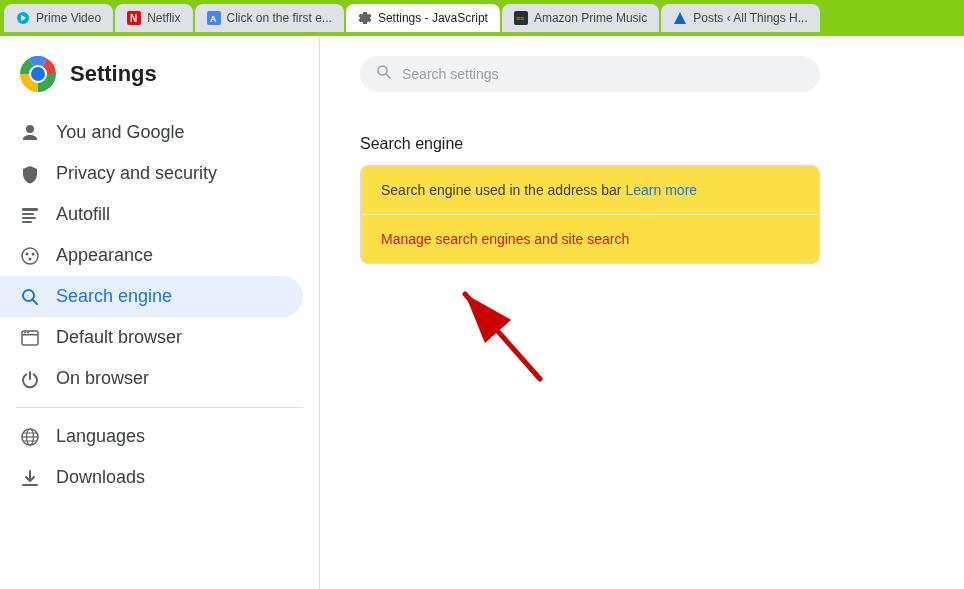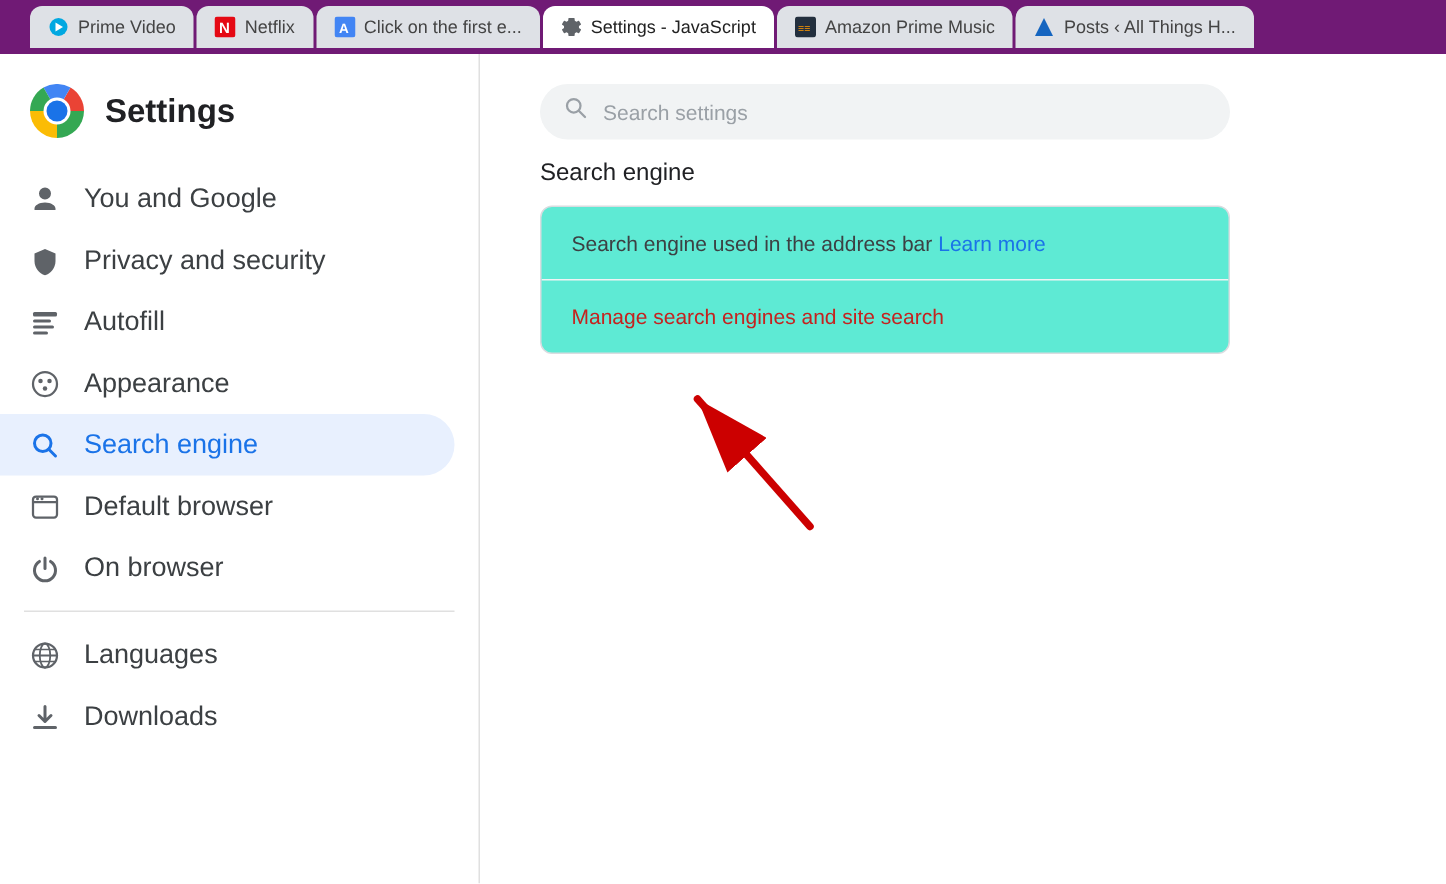--- a/index.html
+++ b/index.html
@@ -2,23 +2,23 @@
 <html><head>
   <meta charset="utf-8">
   <style>
     * { margin: 0; padding: 0; box-sizing: border-box; }
     body { font-family: 'Segoe UI', Arial, sans-serif; background: #fff; width: 964px; height: 589px; overflow: hidden; }
 
     
     .tab-bar {
       display: flex;
       align-items: center;
-      background: #701a75;
+      background: #84cc16;
       height: 36px;
-      padding: 0 20px;
+      padding: 0 4px;
       gap: 2px;
       overflow: hidden;
     }
     .tab {
       display: flex;
       align-items: center;
       gap: 6px;
       height: 28px;
       padding: 0 12px;
       border-radius: 8px 8px 0 0;
@@ -128,21 +128,21 @@
       background: #fff;
     }
 
     .search-bar {
       display: flex;
       align-items: center;
       gap: 10px;
       background: #f1f3f4;
       border-radius: 24px;
       padding: 8px 16px;
-      margin-bottom: 14px;
+      margin-bottom: 43px;
       max-width: 460px;
     }
     .search-bar input {
       border: none;
       background: transparent;
       outline: none;
       font-size: 14px;
       color: #202124;
       width: 100%;
     }
@@ -155,21 +155,21 @@
     }
 
     .section-title {
       font-size: 16px;
       font-weight: 500;
       color: #202124;
       margin-bottom: 12px;
     }
 
     .settings-card {
-      background: #5eead4;
+      background: #fde047;
       border: 1px solid #dadce0;
       border-radius: 8px;
       overflow: hidden;
       max-width: 460px;
     }
 
     .settings-row {
       display: flex;
       align-items: center;
       padding: 16px 20px;

